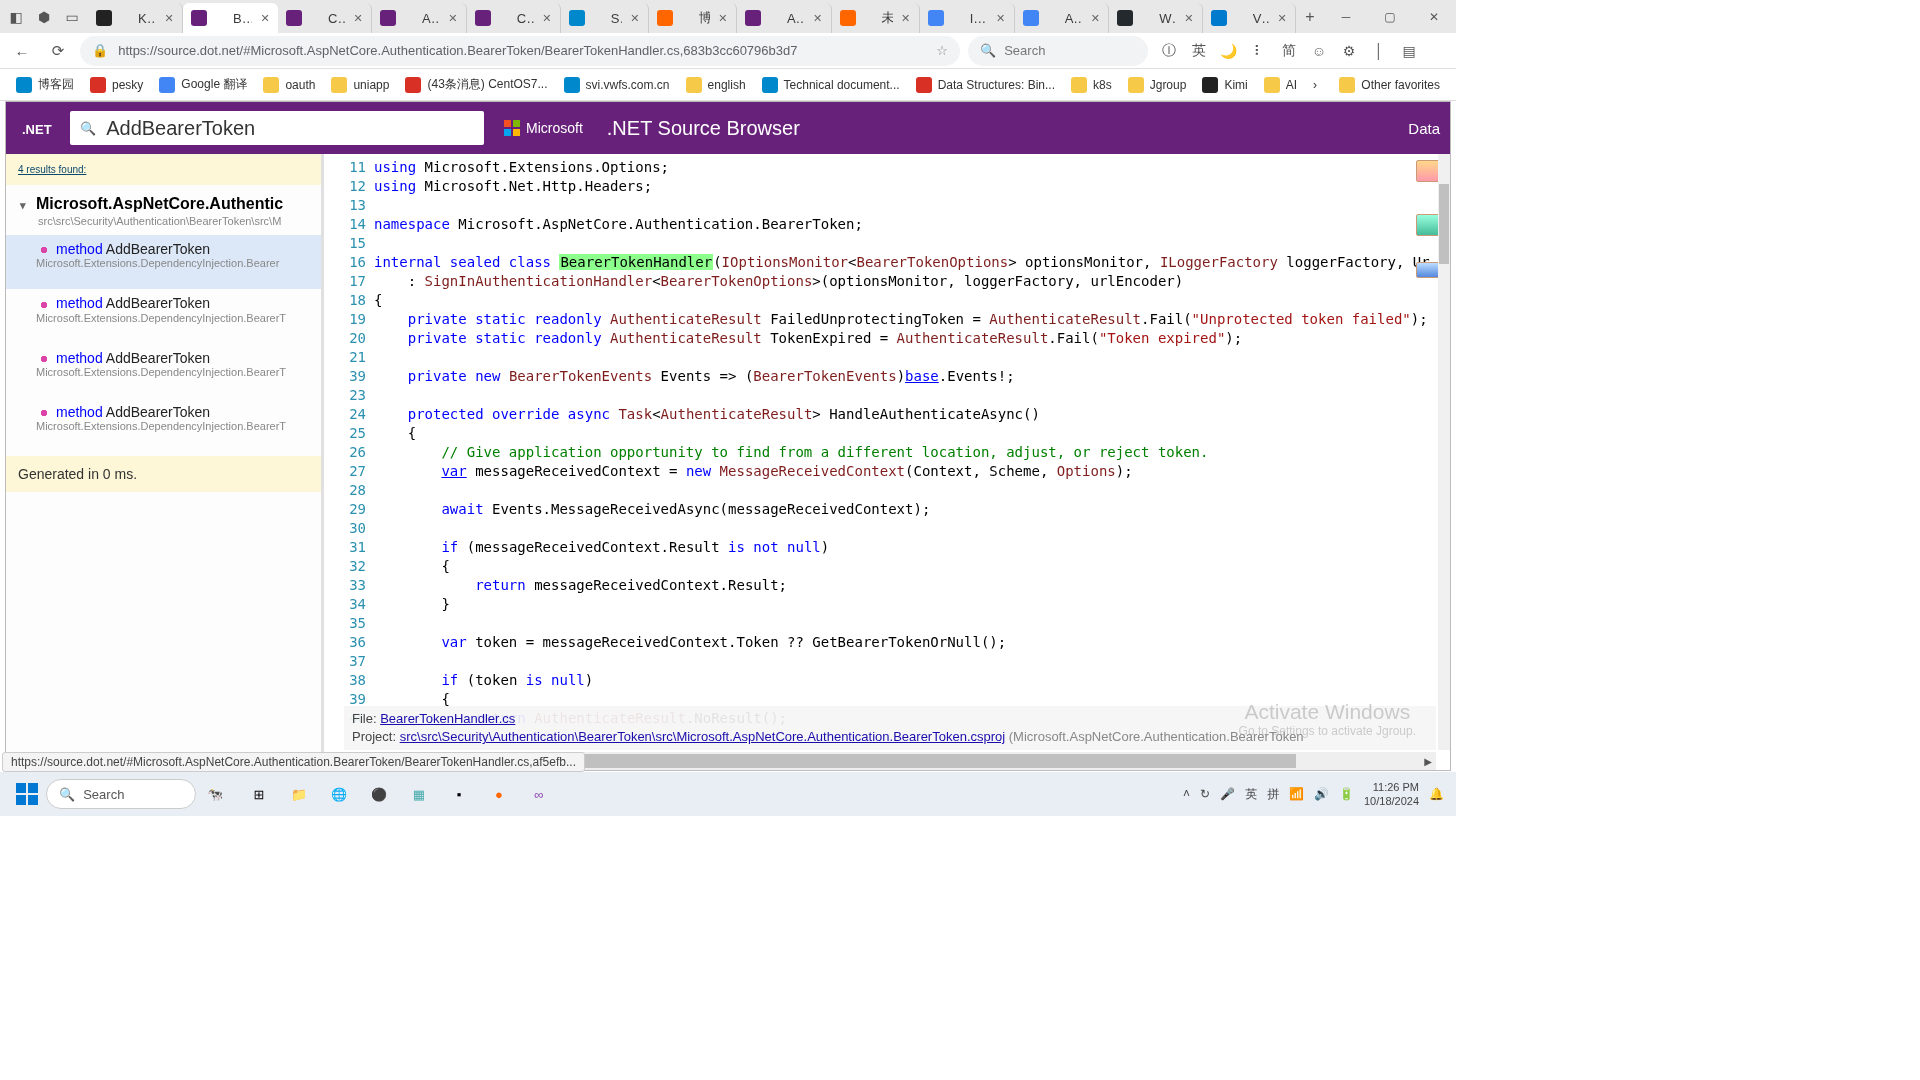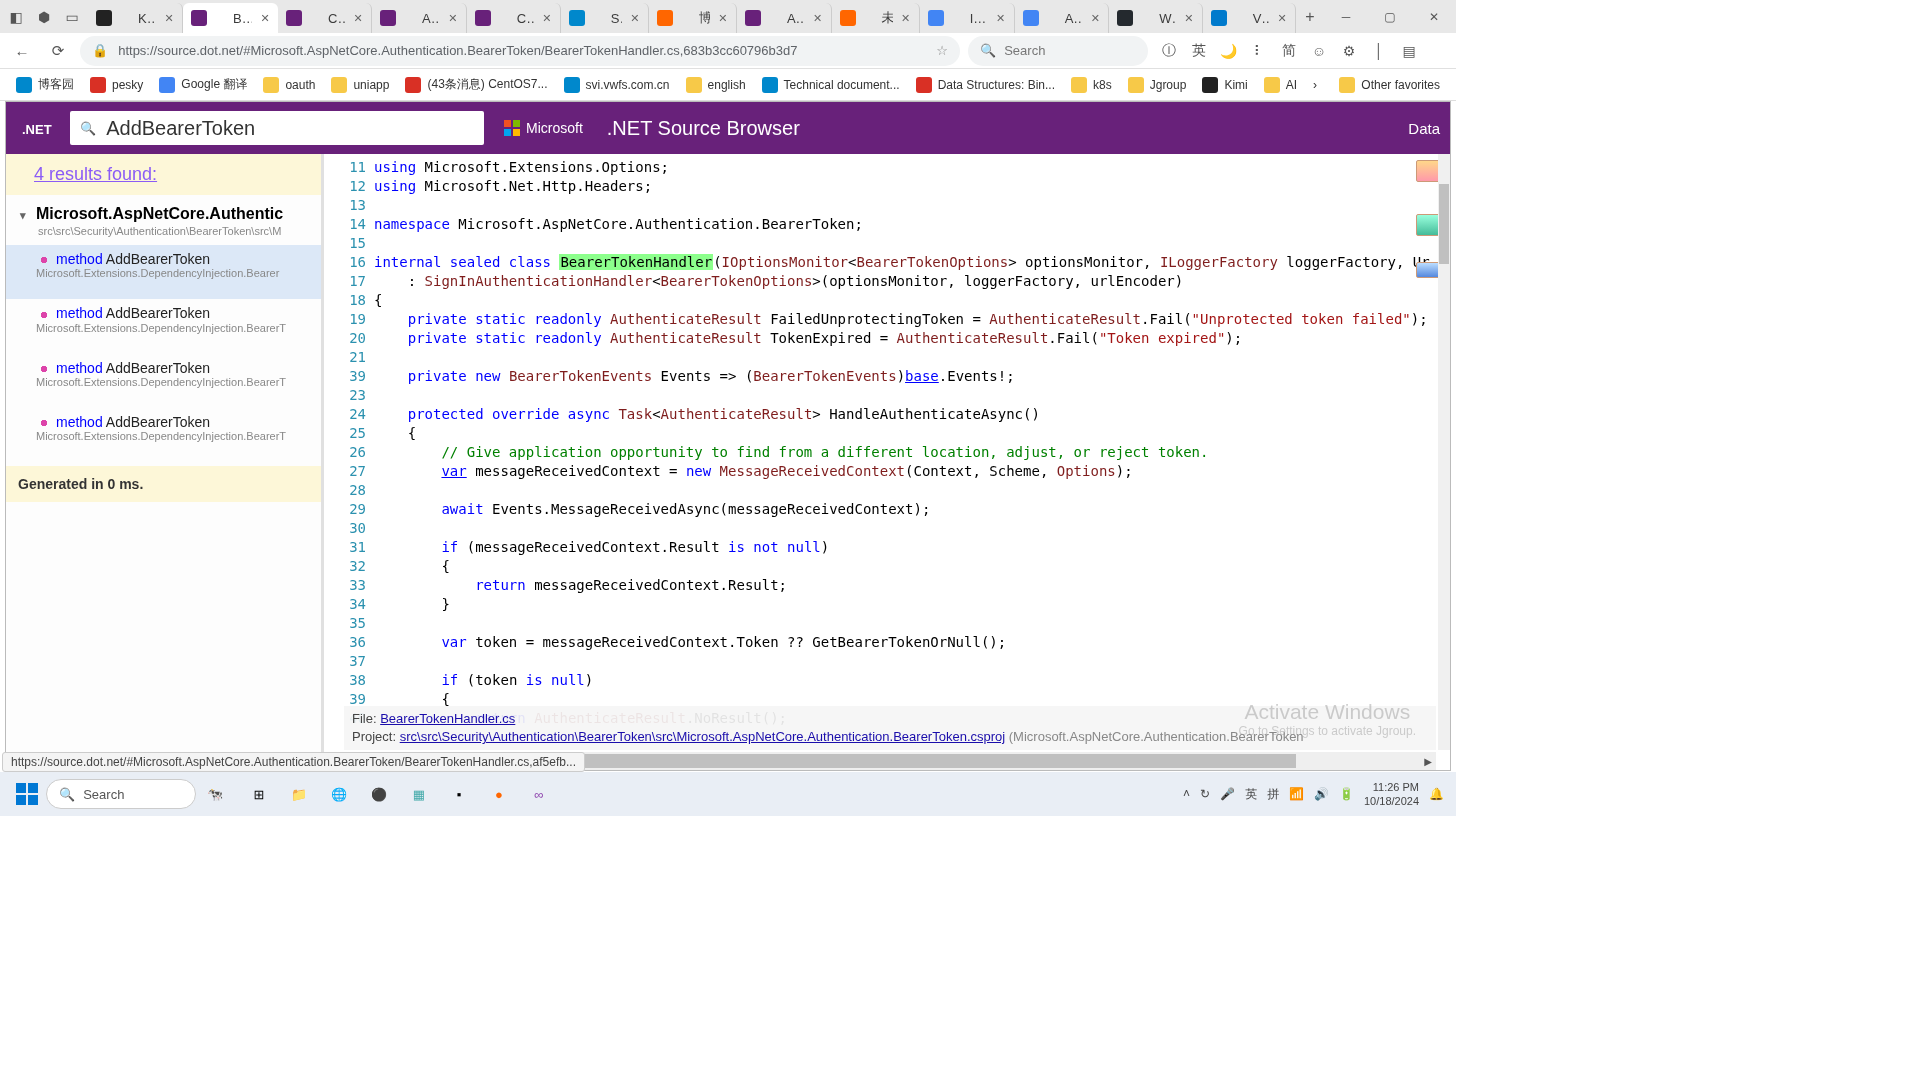--- a/index.html
+++ b/index.html
@@ -36,31 +36,31 @@
 .banner { height: 52px; background: #68217a; display: flex; align-items: center; padding: 0 10px; gap: 14px; color: #fff; }
 .banner .logo { width: 40px; height: 40px; display: flex; align-items: center; justify-content: center; }
 .banner .searchbox { width: 414px; height: 34px; background: #fff; border-radius: 2px; display: flex; align-items: center; padding: 0 10px; gap: 10px; }
 .banner .searchbox input { border: none; outline: none; font-size: 20px; width: 100%; color: #333; }
 .banner .ms { display: flex; align-items: center; gap: 6px; font-size: 14px; margin-left: 6px; }
 .banner .title { font-size: 20px; font-weight: 300; margin-left: 10px; }
 .banner .help { margin-left: auto; font-size: 15px; }
 
 .split { flex: 1; display: flex; overflow: hidden; }
 .leftpane { width: 318px; border-right: 3px solid #e0e0e0; background: #fdfdfd; overflow: hidden; }
-.results-hdr { background: #fdf7d8; padding: 10px 28px; color: #8b5cf6; text-decoration: underline; font-size: 18px; }
+.results-hdr { background: #fdf7d8; padding: 10px 12px; color: #0c4a6e; text-decoration: underline; font-size: 10px; }
 .grp-hdr { padding: 10px 28px 2px 30px; font-weight: 600; font-size: 16px; position: relative; white-space: nowrap; overflow: hidden; }
 .grp-hdr::before { content: "▾"; position: absolute; left: 14px; color: #666; font-size: 11px; top: 14px; }
 .grp-sub { padding: 0 12px 8px 32px; font-size: 11px; color: #888; white-space: nowrap; overflow: hidden; }
 .res { padding: 6px 12px 20px 30px; }
 .res.sel { background: #dce8f7; }
 .res .line1 { font-size: 14px; color: #222; white-space: nowrap; overflow: hidden; }
 .res .line1 .kw { color: #0000ff; }
 .res .line1 .mic { display: inline-block; width: 16px; height: 14px; background: radial-gradient(circle, #d4a 30%, transparent 31%); margin-right: 4px; vertical-align: middle; }
 .res .line2 { font-size: 11px; color: #888; white-space: nowrap; overflow: hidden; }
-.gen { background: #fdf7d8; padding: 10px 12px; font-size: 14px; color: #333; margin-top: 4px; font-weight: bold; }
+.gen { background: #fdf7d8; padding: 10px 12px; font-size: 14px; color: #333; margin-top: 4px; }
 
 .codepane { flex: 1; display: flex; position: relative; overflow: hidden; font-family: Consolas, monospace; font-size: 14px; }
 .gutter { width: 50px; background: #fff; text-align: right; padding: 4px 8px 4px 0; color: #2b91af; line-height: 19px; }
 .code { flex: 1; padding: 4px 0; line-height: 19px; white-space: pre; overflow: hidden; }
 .kw { color: #0000ff; }
 .typ { color: #7f1d1d; }
 .str { color: #a31515; }
 .cmt { color: #008000; }
 .hl { background: #8cff8c; color: #000; padding: 0 1px; }
 .uline { text-decoration: underline; }

